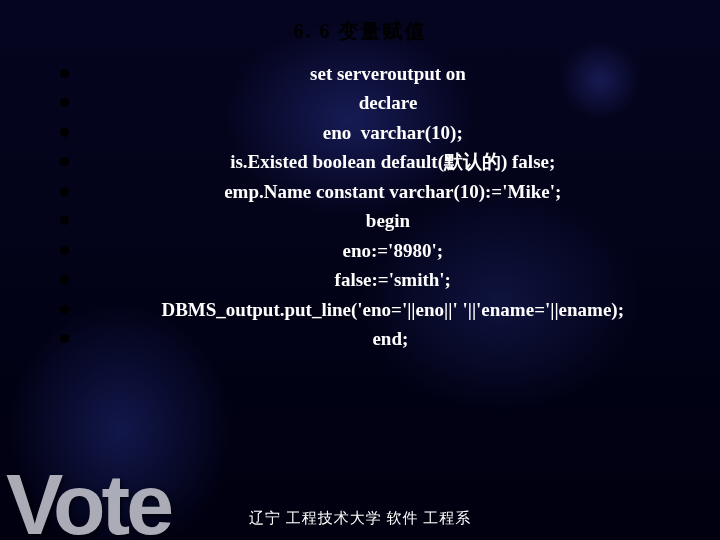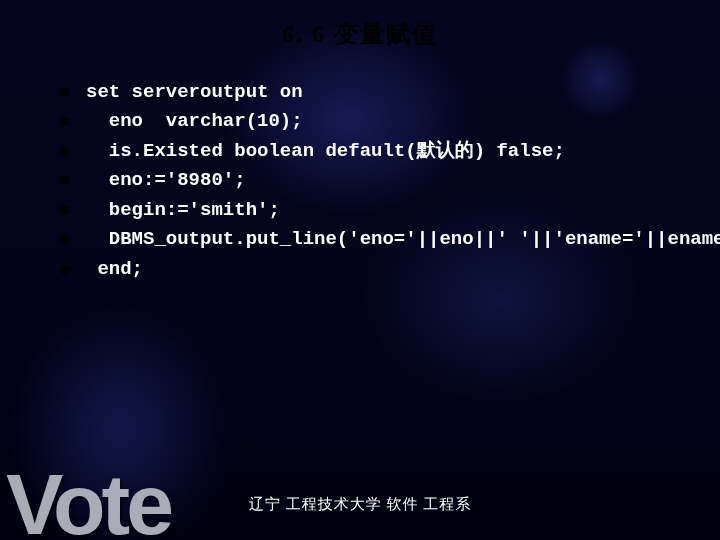--- a/index.html
+++ b/index.html
@@ -30,74 +30,78 @@
     opacity: 0.85;
   }
   .slide {
     position: relative;
     width: 100%;
     height: 100%;
     padding: 18px 30px 0 30px;
   }
   .title {
     text-align: center;
-    font-size: 24px;
+    font-size: 20px;
     font-weight: bold;
     color: #000;
-    margin-bottom: 28px;
+    margin-bottom: 14px;
     letter-spacing: 2px;
     font-family: "SimSun", serif;
   }
   ul.content {
     list-style: none;
     padding-left: 56px;
   }
   ul.content li {
     position: relative;
     color: #fff;
     font-size: 19px;
     line-height: 1.55;
     font-weight: bold;
-    font-family: Liberation Mono, monospace;
+    font-family: Liberation Serif, serif;
     white-space: pre;
+    text-align: center;
   }
   ul.content li::before {
     content: "";
     position: absolute;
     left: -26px;
     top: 10px;
     width: 9px;
     height: 9px;
     background: #000;
     border-radius: 50%;
   }
   .footer {
     position: absolute;
-    bottom: 26px;
+    bottom: 12px;
     left: 0;
     width: 100%;
     text-align: center;
     font-size: 15px;
     color: #fff;
     font-family: "SimSun", serif;
     letter-spacing: 1px;
   }
 </style>
 </head>
 <body>
 
 <div class="vote">Vote</div>
 
 <div class="slide">
   <div class="title">6. 6    变量赋值</div>
 
   <ul class="content">
     <li>set serveroutput on</li>
+    <li>declare</li>
     <li>  eno  varchar(10);</li>
     <li>  is.Existed boolean default(默认的) false;</li>
+    <li>  emp.Name constant varchar(10):='Mike';</li>
+    <li>begin</li>
     <li>  eno:='8980';</li>
-    <li>  begin:='smith';</li>
+    <li>  false:='smith';</li>
     <li>  DBMS_output.put_line('eno='||eno||' '||'ename='||ename);</li>
     <li> end;</li>
   </ul>
 
   <div class="footer">辽宁 工程技术大学 软件 工程系</div>
 </div>
 
 </body></html>

